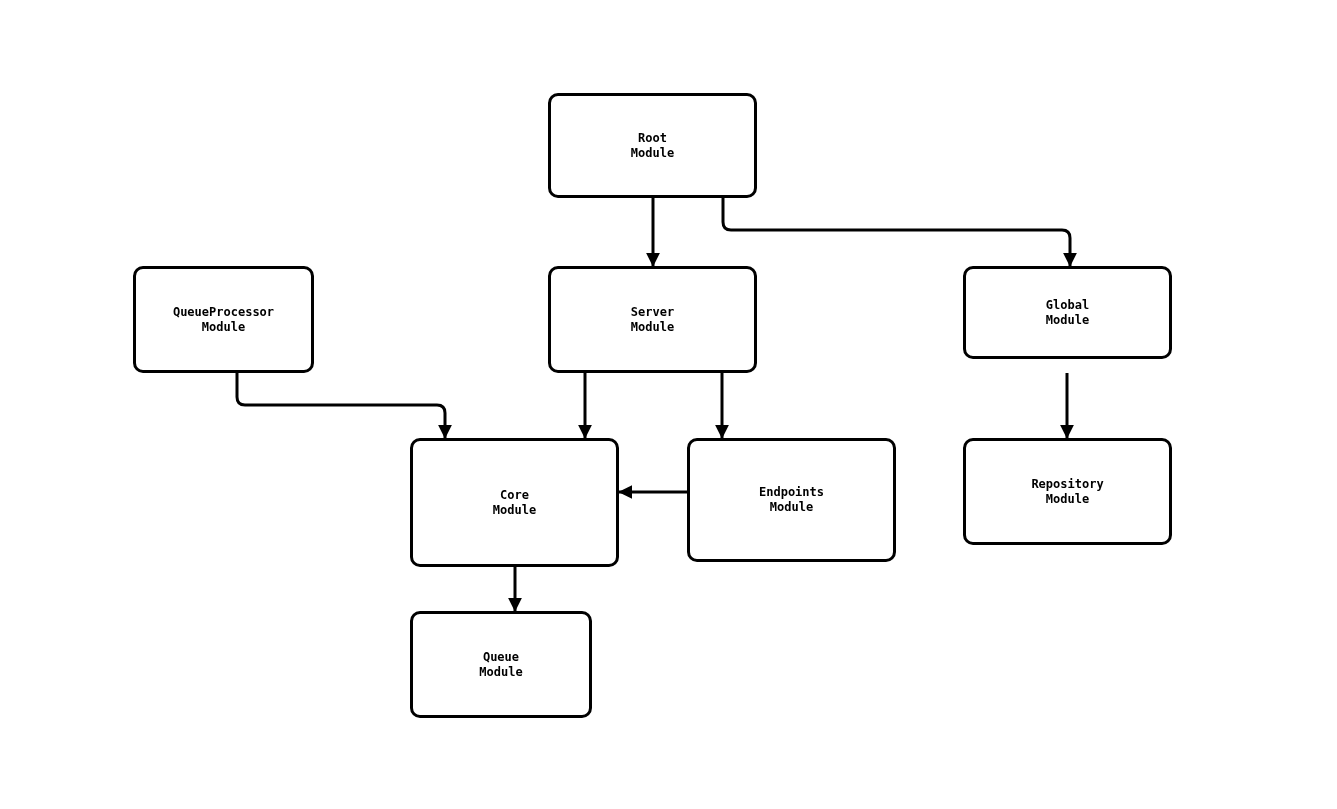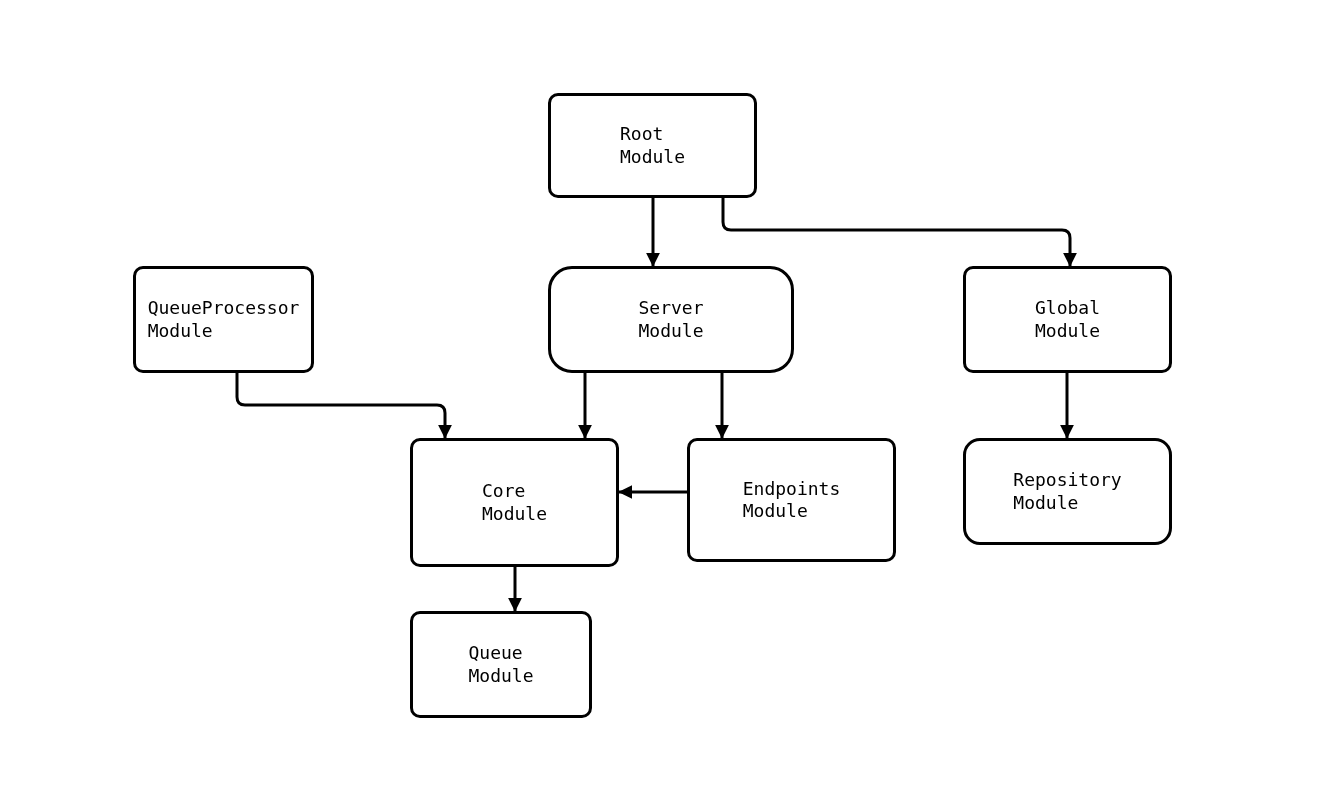--- a/index.html
+++ b/index.html
@@ -26,24 +26,25 @@
     position: absolute;
     box-sizing: border-box;
     background: var(--node-fill, #ffffff);
     border: 3px solid var(--stroke, #000000);
     border-radius: 10px;
     display: flex;
     align-items: center;
     justify-content: center;
   }
   .node-label {
-    font-size: 18px;
-    font-weight: normal;
+    font-size: 12px;
+    font-weight: bold;
     line-height: 1.25;
     color: var(--text, #000000);
+    text-align: center;
     white-space: pre-line;
   }
   .edge-path {
     fill: none;
     stroke: var(--stroke, #000000);
     stroke-width: 3;
   }
 </style>
 </head>
 <body>
@@ -69,37 +70,37 @@
   </svg>
 
   <div class="node" style="left: 548px; top: 93px; width: 209px; height: 105px;">
     <span class="node-label">Root
 Module</span>
   </div>
   <div class="node" style="left: 133px; top: 266px; width: 181px; height: 107px;">
     <span class="node-label">QueueProcessor
 Module</span>
   </div>
-  <div class="node" style="left: 548px; top: 266px; width: 246px; height: 107px; border-radius: 24px;">
+  <div class="node" style="left: 548px; top: 266px; width: 209px; height: 107px;">
     <span class="node-label">Server
 Module</span>
   </div>
-  <div class="node" style="left: 963px; top: 266px; width: 209px; height: 107px;">
+  <div class="node" style="left: 963px; top: 266px; width: 209px; height: 93px;">
     <span class="node-label">Global
 Module</span>
   </div>
   <div class="node" style="left: 410px; top: 438px; width: 209px; height: 129px;">
     <span class="node-label">Core
 Module</span>
   </div>
   <div class="node" style="left: 687px; top: 438px; width: 209px; height: 124px;">
     <span class="node-label">Endpoints
 Module</span>
   </div>
-  <div class="node" style="left: 963px; top: 438px; width: 209px; height: 107px; border-radius: 17px;">
+  <div class="node" style="left: 963px; top: 438px; width: 209px; height: 107px;">
     <span class="node-label">Repository
 Module</span>
   </div>
   <div class="node" style="left: 410px; top: 611px; width: 182px; height: 107px;">
     <span class="node-label">Queue
 Module</span>
   </div>
 
 </div>
 

